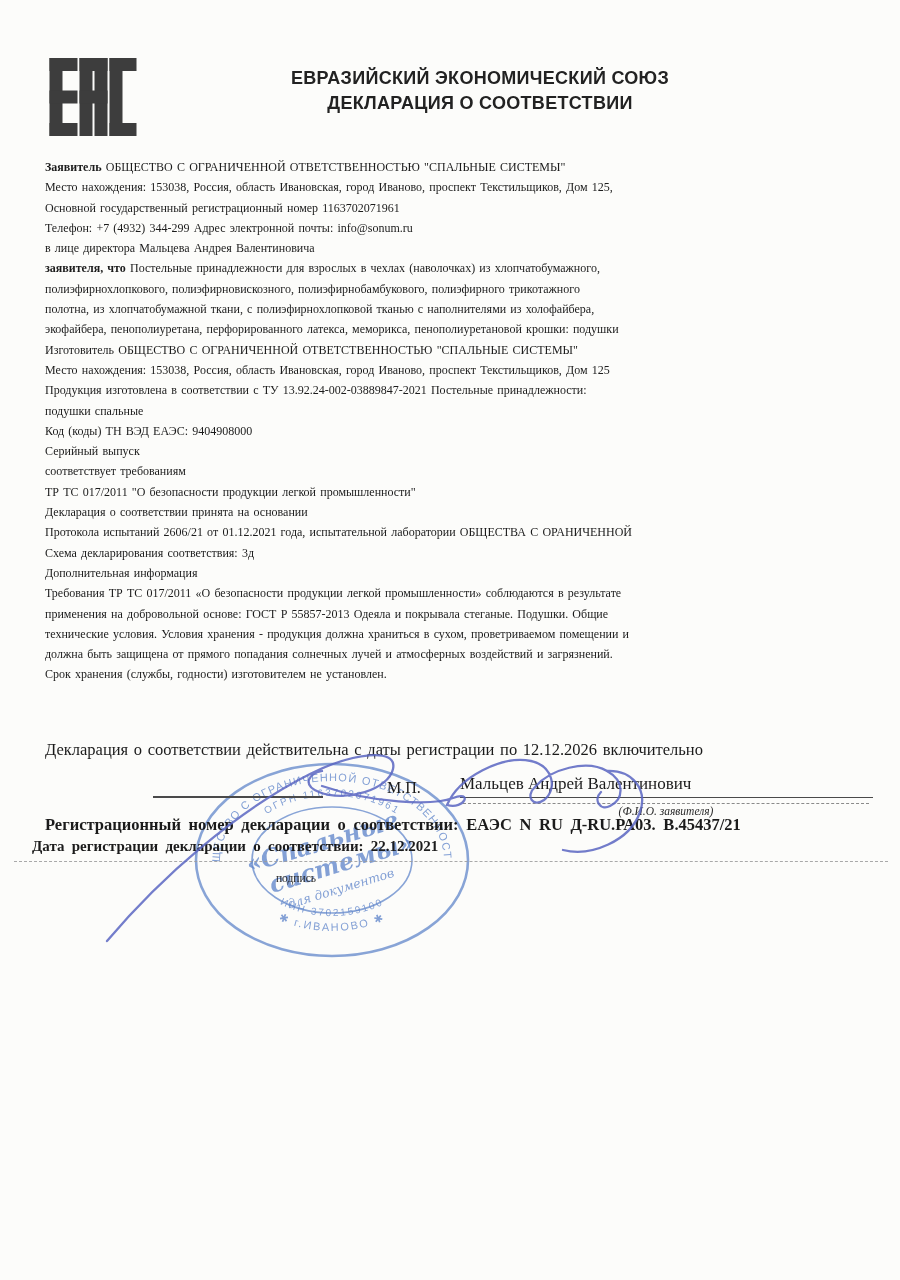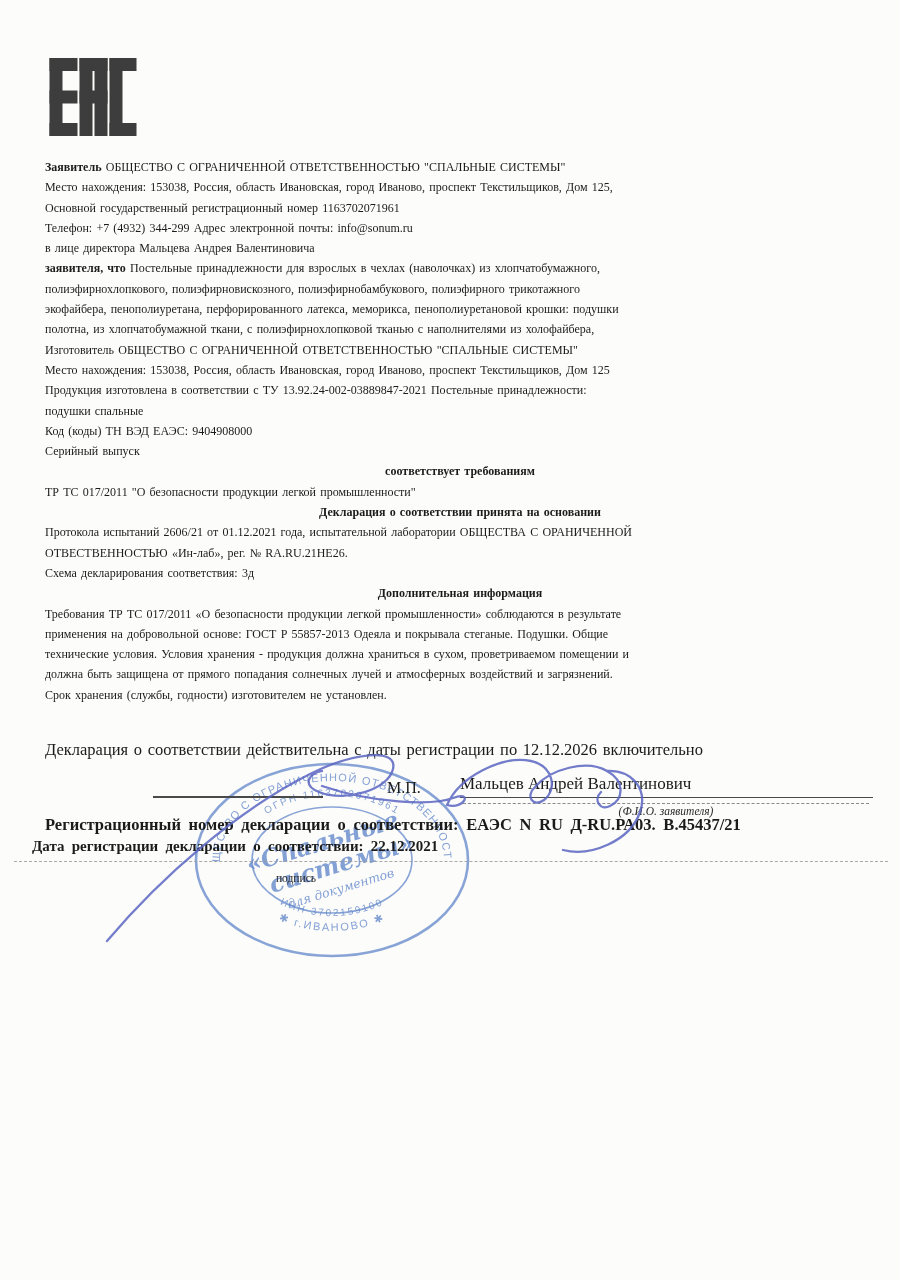--- a/index.html
+++ b/index.html
@@ -14,21 +14,21 @@
     position:absolute;left:230px;top:66px;width:500px;text-align:center;
     font-family:"Liberation Sans", sans-serif;font-weight:bold;
     font-size:18px;line-height:25px;letter-spacing:.3px;color:#222;
   }
   
   .doc-body{
     position:absolute;left:45px;top:157px;width:830px;z-index:2;
     font-size:12px;line-height:20.3px;word-spacing:1.2px;
   }
   .doc-body .line{white-space:nowrap;}
-  .doc-body .line.bold{font-weight:bold;text-align:center;}
+  .doc-body .line.bold{font-weight:normal;}
   .validity{
     position:absolute;left:45px;top:740px;z-index:2;
     font-size:16.5px;font-weight:normal;word-spacing:1.5px;white-space:nowrap;
   }
   
   .sig-line{position:absolute;left:153px;top:796px;width:170px;border-top:2px solid #4a4a4a;z-index:2;}
   .sig-caption{position:absolute;left:160px;top:836px;width:156px;text-align:right;font-size:11.5px;color:#2a2a2a;z-index:2;margin-top:36px;}
   .mp-label{position:absolute;left:387px;top:779px;font-size:16px;z-index:2;}
   .applicant-name{position:absolute;left:460px;top:774px;width:412px;text-align:left;font-size:17px;z-index:2;white-space:nowrap;}
   .name-line{position:absolute;left:460px;top:797px;width:413px;border-top:1.5px solid #4a4a4a;z-index:2;}
@@ -61,43 +61,44 @@
       <rect x="30" y="0" width="28" height="13"></rect>
       <rect x="30" y="32.5" width="28" height="13"></rect>
 
       <rect x="60" y="0" width="13" height="78"></rect>
       <rect x="60" y="0" width="27" height="13"></rect>
       <rect x="60" y="65" width="27" height="13"></rect>
     </g>
   </svg>
 
   <div class="doc-title">
+    <div>ЕВРАЗИЙСКИЙ ЭКОНОМИЧЕСКИЙ СОЮЗ</div>
+    <div>ДЕКЛАРАЦИЯ О СООТВЕТСТВИИ</div>
   </div>
 
   <div class="doc-body">
       <div class="line"><b>Заявитель</b> ОБЩЕСТВО С ОГРАНИЧЕННОЙ ОТВЕТСТВЕННОСТЬЮ "СПАЛЬНЫЕ СИСТЕМЫ"</div>
       <div class="line">Место нахождения: 153038, Россия, область Ивановская, город Иваново, проспект Текстильщиков, Дом 125,</div>
       <div class="line">Основной государственный регистрационный номер 1163702071961</div>
       <div class="line">Телефон: +7 (4932) 344-299 Адрес электронной почты: info@sonum.ru</div>
       <div class="line">в лице директора Мальцева Андрея Валентиновича</div>
       <div class="line"><b>заявителя, что</b> Постельные принадлежности для взрослых в чехлах (наволочках)  из хлопчатобумажного,</div>
       <div class="line">полиэфирнохлопкового, полиэфирновискозного, полиэфирнобамбукового, полиэфирного трикотажного</div>
+      <div class="line">полотна, из хлопчатобумажной ткани, с полиэфирнохлопковой тканью с наполнителями из холофайбера,</div>
       <div class="line">экофайбера, пенополиуретана, перфорированного латекса, меморикса, пенополиуретановой крошки: подушки</div>
-      <div class="line">полотна, из хлопчатобумажной ткани, с полиэфирнохлопковой тканью с наполнителями из холофайбера,</div>
       <div class="line">Изготовитель ОБЩЕСТВО С ОГРАНИЧЕННОЙ ОТВЕТСТВЕННОСТЬЮ "СПАЛЬНЫЕ СИСТЕМЫ"</div>
       <div class="line">Место нахождения: 153038, Россия, область Ивановская, город Иваново, проспект Текстильщиков, Дом 125</div>
       <div class="line">Продукция изготовлена в соответствии с ТУ 13.92.24-002-03889847-2021 Постельные принадлежности:</div>
       <div class="line">подушки спальные</div>
       <div class="line">Код (коды) ТН ВЭД ЕАЭС: 9404908000</div>
       <div class="line">Серийный выпуск</div>
       <div class="line bold">соответствует требованиям</div>
       <div class="line">ТР ТС 017/2011 "О безопасности продукции легкой промышленности"</div>
       <div class="line bold">Декларация о соответствии принята на основании</div>
       <div class="line">Протокола испытаний 2606/21 от 01.12.2021 года, испытательной лаборатории ОБЩЕСТВА С ОРАНИЧЕННОЙ</div>
-      <div class="line">ОТВЕСТВЕННОСТЬЮ «Ин-лаб», рег. № RA.RU.21НЕ26.</div>
       <div class="line">Схема декларирования соответствия: 3д</div>
       <div class="line bold">Дополнительная информация</div>
       <div class="line">Требования ТР ТС 017/2011 «О безопасности продукции легкой промышленности» соблюдаются в результате</div>
       <div class="line">применения на добровольной основе: ГОСТ Р 55857-2013 Одеяла и покрывала стеганые. Подушки. Общие</div>
       <div class="line">технические условия. Условия хранения - продукция должна храниться в сухом, проветриваемом помещении и</div>
       <div class="line">должна быть защищена от прямого попадания солнечных лучей и атмосферных воздействий и загрязнений.</div>
       <div class="line">Срок хранения (службы, годности) изготовителем не установлен.</div>
     </div>
 
   <div class="validity">Декларация о соответствии действительна с даты регистрации по 12.12.2026 включительно</div>

